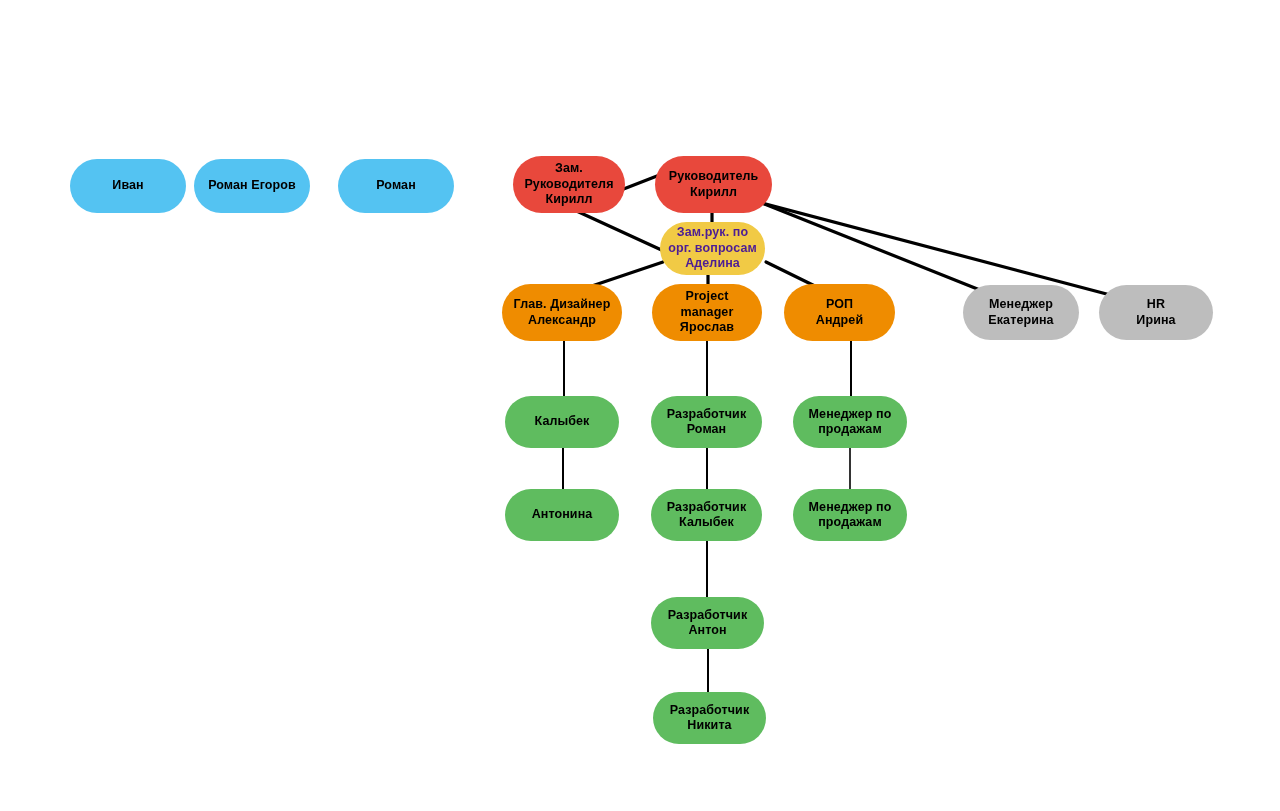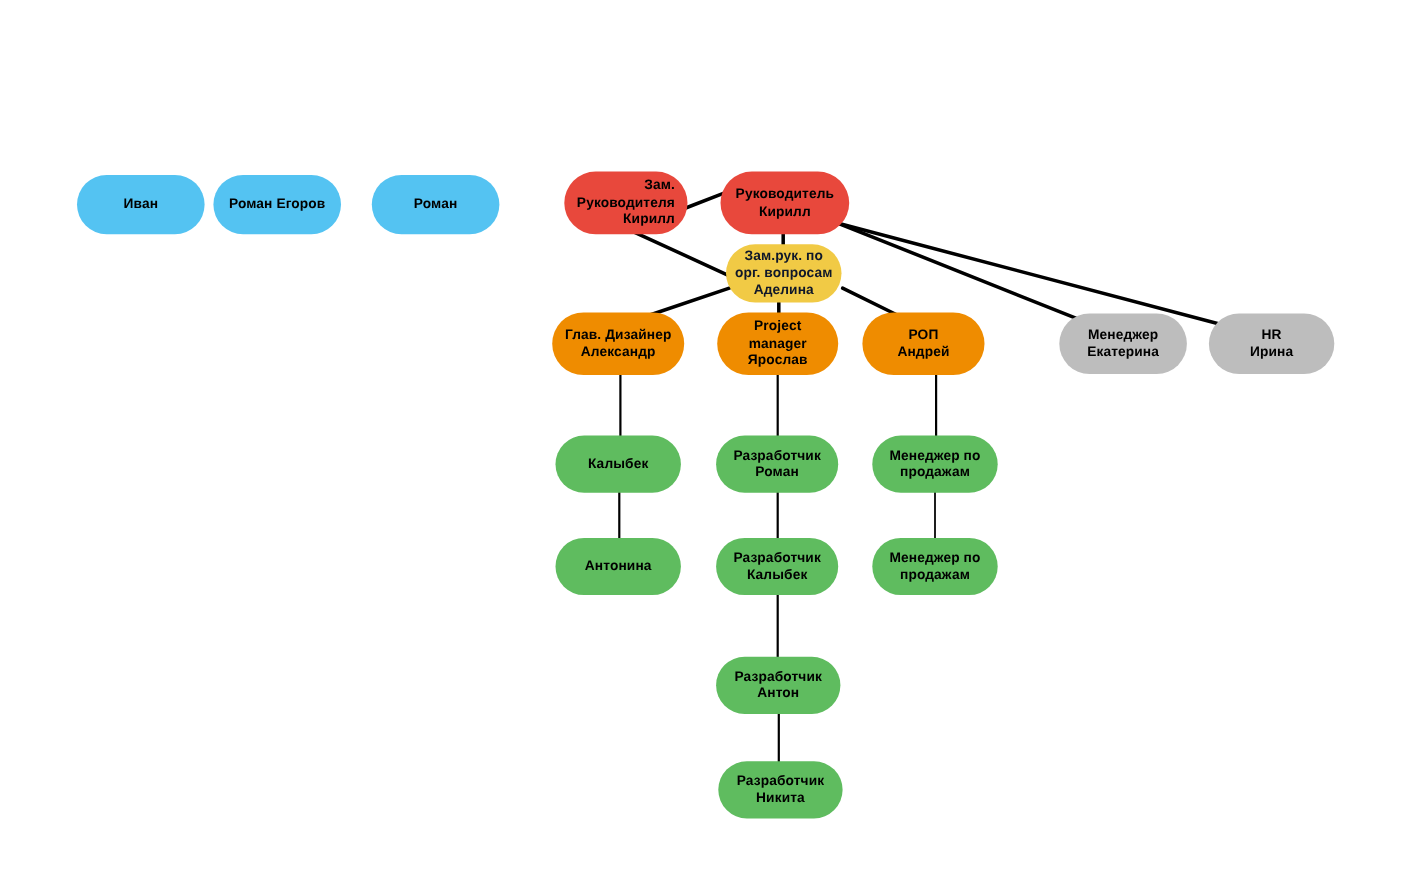--- a/index.html
+++ b/index.html
@@ -70,26 +70,26 @@
       <line x1="563" y1="447" x2="563" y2="490" stroke="#000000" stroke-width="2" stroke-linecap="round"></line>
       <line x1="707" y1="447" x2="707" y2="490" stroke="#000000" stroke-width="2" stroke-linecap="round"></line>
       <line x1="850" y1="447" x2="850" y2="490" stroke="#000000" stroke-width="1.6" stroke-linecap="round"></line>
       <line x1="707" y1="540" x2="707" y2="598" stroke="#000000" stroke-width="2" stroke-linecap="round"></line>
       <line x1="708" y1="648" x2="708" y2="693" stroke="#000000" stroke-width="2" stroke-linecap="round"></line>
     </svg>
   <div id="node-layer">
       <div class="node" style="left: 70px; top: 159px; width: 116px; height: 54px; background: rgb(84, 195, 242); color: rgb(0, 0, 0); border-radius: 27px;"><span class="node-label">Иван</span></div>
       <div class="node" style="left: 194px; top: 159px; width: 116px; height: 54px; background: rgb(84, 195, 242); color: rgb(0, 0, 0); border-radius: 27px;"><span class="node-label">Роман Егоров</span></div>
       <div class="node" style="left: 338px; top: 159px; width: 116px; height: 54px; background: rgb(84, 195, 242); color: rgb(0, 0, 0); border-radius: 27px;"><span class="node-label">Роман</span></div>
-      <div class="node" style="left: 513px; top: 156px; width: 112px; height: 57px; background: rgb(232, 72, 60); color: rgb(0, 0, 0); border-radius: 29px; text-align: right;"><span class="node-label">Зам.
+      <div class="node" style="left: 513px; top: 156px; width: 112px; height: 57px; background: rgb(232, 72, 60); color: rgb(0, 0, 0); border-radius: 29px;"><span class="node-label">Зам.
 Руководителя
 Кирилл</span></div>
       <div class="node" style="left: 655px; top: 156px; width: 117px; height: 57px; background: rgb(232, 72, 60); color: rgb(0, 0, 0); border-radius: 29px;"><span class="node-label">Руководитель
 Кирилл</span></div>
-      <div class="node" style="left: 660px; top: 222px; width: 105px; height: 53px; background: rgb(241, 202, 69); color: #0f172a; border-radius: 27px;"><span class="node-label">Зам.рук. по
+      <div class="node" style="left: 660px; top: 222px; width: 105px; height: 53px; background: rgb(241, 202, 69); color: #4c1d95; border-radius: 27px;"><span class="node-label">Зам.рук. по
 орг. вопросам
 Аделина</span></div>
       <div class="node" style="left: 502px; top: 284px; width: 120px; height: 57px; background: rgb(239, 140, 0); color: rgb(0, 0, 0); border-radius: 29px;"><span class="node-label">Глав. Дизайнер
 Александр</span></div>
       <div class="node" style="left: 652px; top: 284px; width: 110px; height: 57px; background: rgb(239, 140, 0); color: rgb(0, 0, 0); border-radius: 29px;"><span class="node-label">Project
 manager
 Ярослав</span></div>
       <div class="node" style="left: 784px; top: 284px; width: 111px; height: 57px; background: rgb(239, 140, 0); color: #000000; border-radius: 29px;"><span class="node-label">РОП
 Андрей</span></div>
       <div class="node" style="left: 963px; top: 285px; width: 116px; height: 55px; background: rgb(189, 189, 189); color: rgb(0, 0, 0); border-radius: 28px;"><span class="node-label">Менеджер

